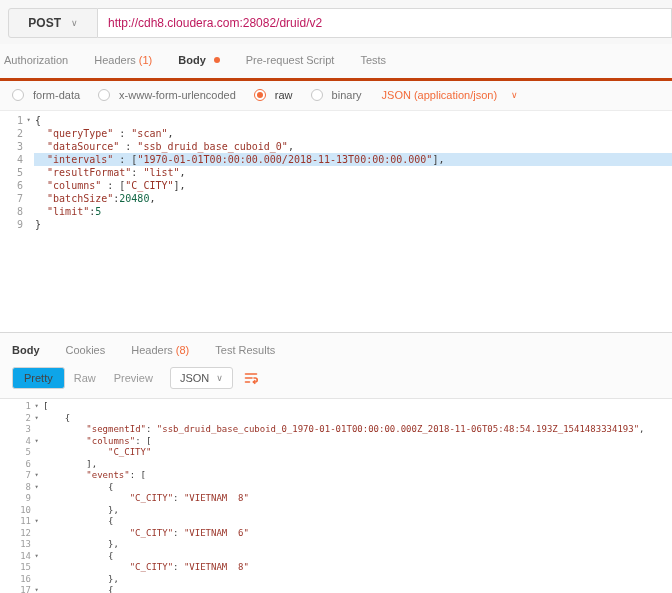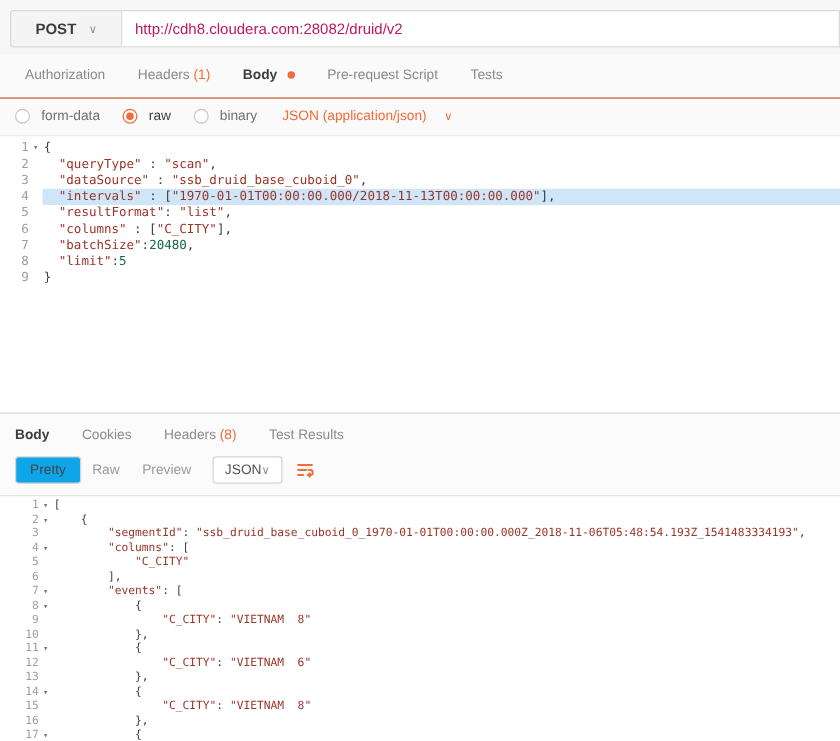--- a/index.html
+++ b/index.html
@@ -10,22 +10,22 @@
   
   .request-pane { background:#fafafa; }
   .url-bar { display:flex; padding:8px 0 6px 8px; background:#f7f7f7; }
   .method-select { width:90px; height:30px; border:1px solid #d9d9d9; background:#f4f4f4;
     display:flex; align-items:center; justify-content:center; gap:10px;
     font-size:12px; font-weight:bold; color:#3d3d3d; border-radius:3px 0 0 3px; cursor:pointer; }
   .chev { color:#8a8a8a; font-size:9px; font-weight:normal; }
   .url-input { flex:1; height:30px; border:1px solid #d9d9d9; border-left:none; background:#fff;
     display:flex; align-items:center; padding:0 10px; font-size:12px; color:#be185d; }
 
-  .req-tabs { display:flex; gap:26px; padding:10px 20px 12px; font-size:11px; color:#8a8a8a;
-    border-bottom:1px solid #c2410c; background:#fafafa; }
+  .req-tabs { display:flex; gap:26px; padding:10px 4px 12px; font-size:11px; color:#8a8a8a;
+    border-bottom:3px solid #c2410c; background:#fafafa; }
   .req-tab { display:flex; align-items:center; gap:3px; cursor:pointer; }
   .req-tab.active { color:#3d3d3d; font-weight:bold; }
   .count { color:#f26b3a; }
   .dot { width:6px; height:6px; border-radius:50%; background:#f26b3a; margin-left:5px; }
 
   .mode-row { display:flex; align-items:center; gap:18px; padding:8px 12px 9px; font-size:11px;
     color:#6f6f6f; background:#fafafa; }
   .mode { display:flex; align-items:center; gap:9px; cursor:pointer; }
   .radio { width:12px; height:12px; border-radius:50%; border:1px solid #c6c6c6; background:#fff; position:relative; }
   .mode.selected .radio { border-color:#f26b3a; }
@@ -54,21 +54,21 @@
   .response-pane { border-top:1px solid #d8d8d8; background:#fbfbfb; flex:1;
     display:flex; flex-direction:column; min-height:0; }
   .resp-tabs { display:flex; gap:26px; padding:11px 12px 9px; font-size:11px; color:#8a8a8a; }
   .resp-tab { display:flex; align-items:center; gap:3px; cursor:pointer; }
   .resp-tab.active { color:#3d3d3d; font-weight:bold; }
   .resp-toolbar { display:flex; align-items:center; padding:2px 12px 9px; }
   .btn { border:1px solid #d4d4d4; border-radius:3px; background:#0ea5e9; font-size:11px; color:#444;
     padding:4px 11px; cursor:pointer; }
   .plain-btn { font-size:11px; color:#9a9a9a; padding:4px 9px; cursor:pointer; }
   .select-btn { border:1px solid #d4d4d4; border-radius:3px; background:#fff; font-size:11px; color:#555;
-    padding:4px 9px; display:flex; align-items:center; margin-left:8px; cursor:pointer; }
+    padding:4px 9px; display:flex; align-items:center; gap:7px; margin-left:8px; cursor:pointer; }
   .wrap-icon { margin-left:10px; display:flex; align-items:center; cursor:pointer; }
 </style>
 </head>
 <body>
 
 <div class="app">
 
   <div class="request-pane">
 
     <div class="url-bar">
@@ -98,20 +98,24 @@
       </div>
       <div class="req-tab">
         <span>Tests</span>
       </div>
     </div>
 
     <div class="mode-row">
       <div class="mode">
         <span class="radio"></span>
         <span class="mode-label">form-data</span>
+      </div>
+      <div class="mode">
+        <span class="radio"></span>
+        <span class="mode-label">x-www-form-urlencoded</span>
       </div>
       <div class="mode selected">
         <span class="radio"></span>
         <span class="mode-label">raw</span>
       </div>
       <div class="mode">
         <span class="radio"></span>
         <span class="mode-label">binary</span>
       </div>
       <div class="content-type">

